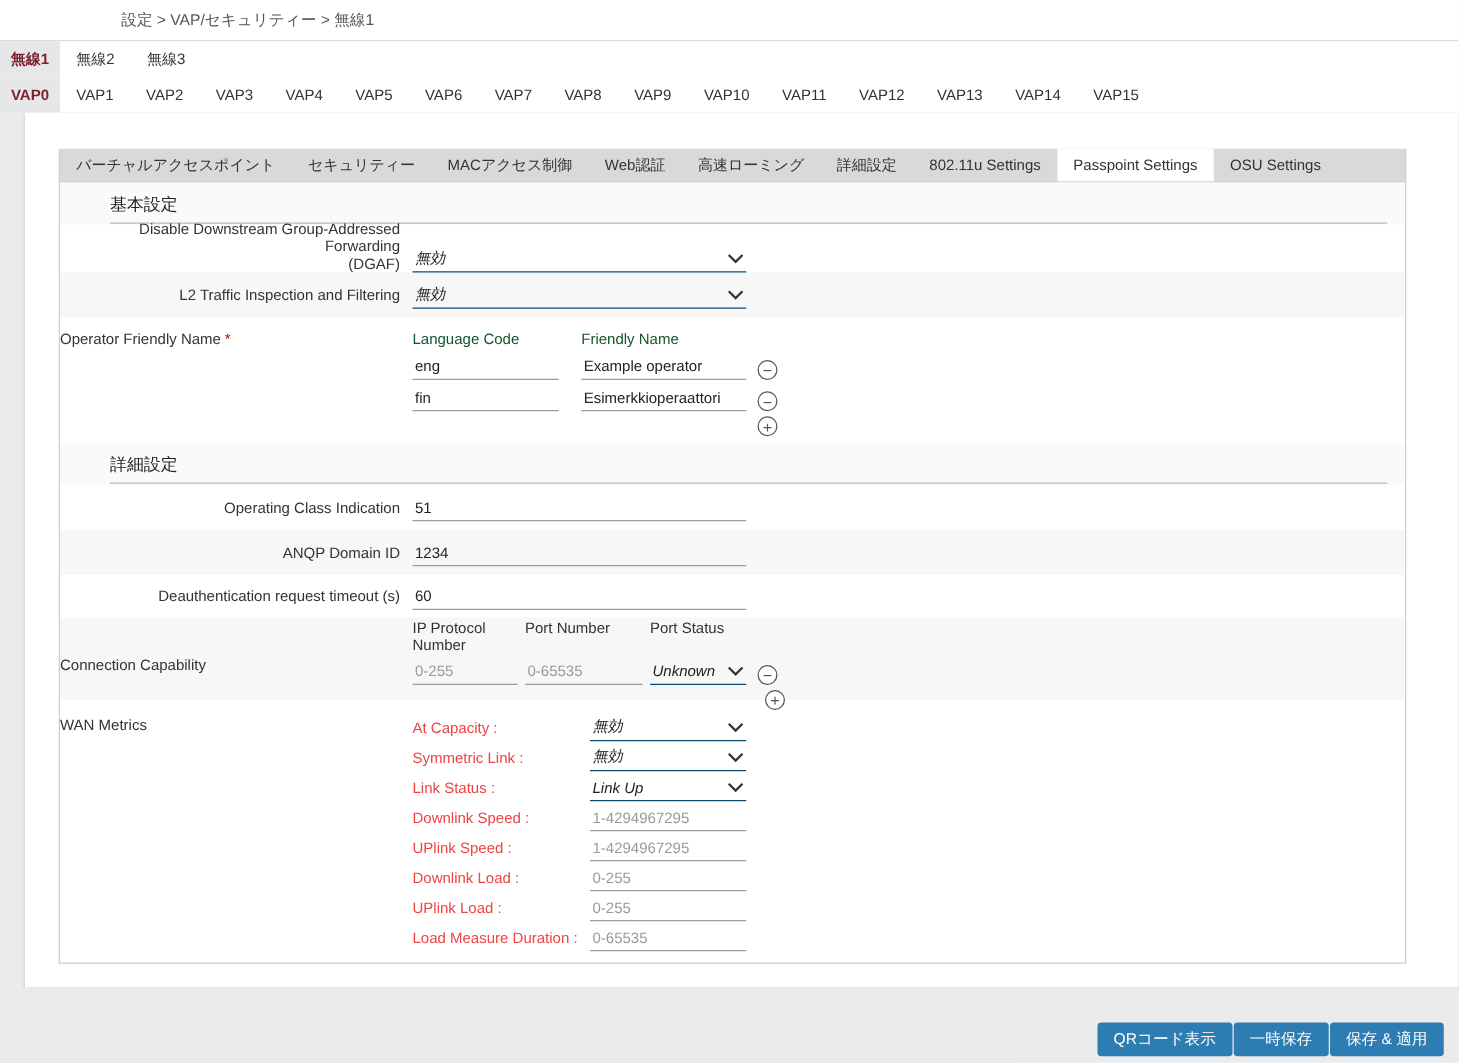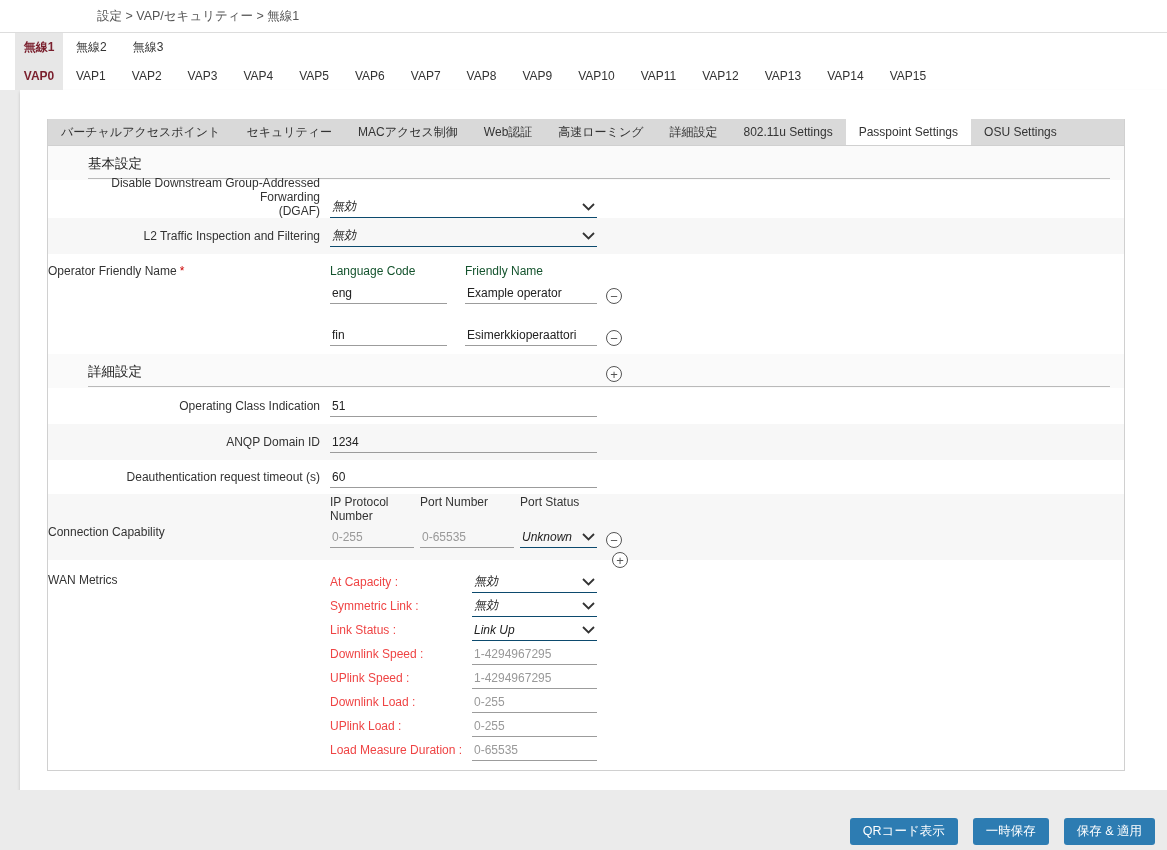--- a/index.html
+++ b/index.html
@@ -19,21 +19,21 @@
     border-bottom:1px solid #ddd;
     color:#555; font-size:12.5px;
   }
   .radio-tab-row { display:flex; height:29px; align-items:stretch; }
   .vap-tab-row { display:flex; height:28px; align-items:stretch; }
   .tab-cell {
     display:flex; align-items:center; justify-content:center;
     padding:0 13px; color:#333; cursor:pointer; font-size:12px;
   }
   .tab-cell.first { min-width:48px; padding:0; }
-  .tab-cell.active { background:#e7e7e7; color:#7a1f2d; font-weight:bold;margin-left:15px; }
+  .tab-cell.active { background:#e7e7e7; color:#7a1f2d; font-weight:bold; }
   
   .mid-area { background:#ebebeb; }
   .card {
     margin-left:20px; background:#fff; height:700px;
     box-shadow:0 2px 3px rgba(0,0,0,.18);
   }
   .panel {
     width:1078px; margin-left:27px;
     border:1px solid #d0d0d0; border-top:none;
     position:relative; top:29px;
@@ -89,35 +89,35 @@
     width:16px; height:16px; border:1px solid #555; border-radius:50%;
     display:flex; align-items:center; justify-content:center;
     color:#555; font-size:13px; line-height:1; cursor:pointer;
     background:#fff; margin-left:9px;
   }
   .req { color:#cc0000; margin-left:3px; }
   .col-head { color:#14532d; }
   
   .op-block { padding-top:10px; }
   .op-head { display:flex; margin-bottom:4px; }
-  .op-row { display:flex; align-items:flex-end; margin-bottom:20px; }
+  .op-row { display:flex; align-items:flex-end; margin-bottom:3px; }
   .op-gap { width:18px; }
   .plus-row { display:flex; margin-top:4px; }
   
   .conn-block { padding-top:9px; }
   .conn-head { display:flex; margin-bottom:3px; }
   .conn-head span { display:inline-block; }
   
   .wan-block { padding-top:10px; padding-bottom:8px; }
   .wan-row { display:flex; align-items:center; height:24px; }
   .wan-lbl { width:142px; color:#ef4444; }
   
   .footer {
     height:60px; display:flex; justify-content:flex-end;
-    align-items:flex-start; padding:28px 12px 0 0; gap:15px;
+    align-items:flex-start; padding:28px 12px 0 0; gap:1px;
     background:#ebebeb;
   }
   .btn {
     background:#2d7cb2; color:#fff; border:none; border-radius:3px;
     font-family:"Liberation Sans", sans-serif; font-size:12.5px;
     padding:5px 13px; cursor:pointer; white-space:nowrap;
   }
 </style>
 </head>
 <body>

